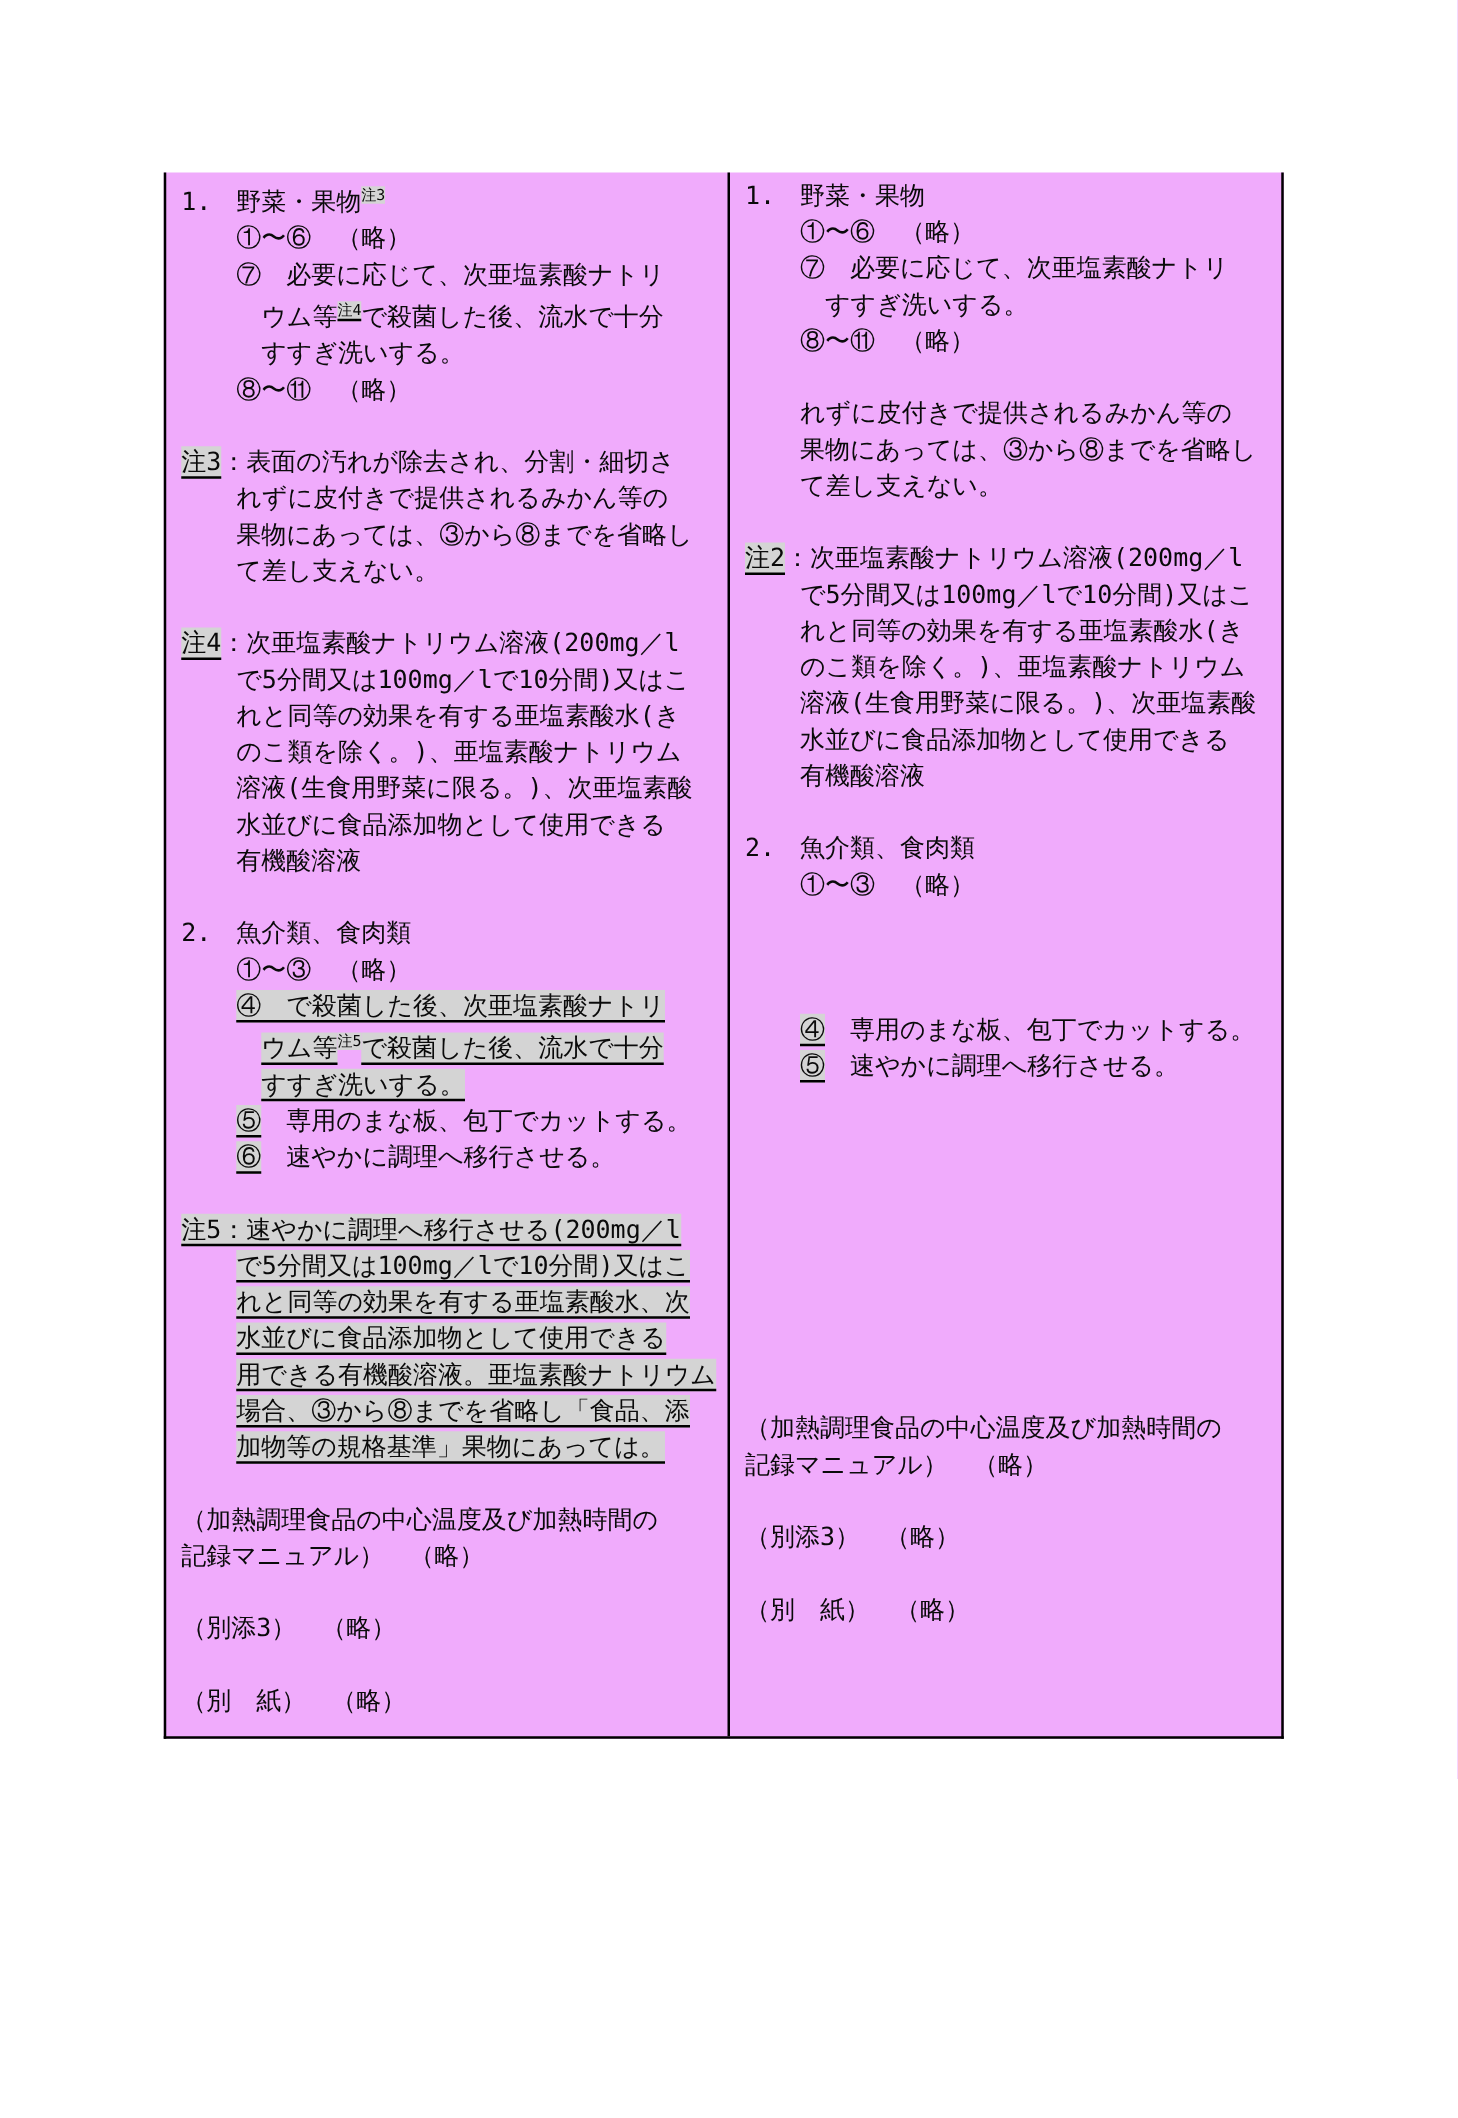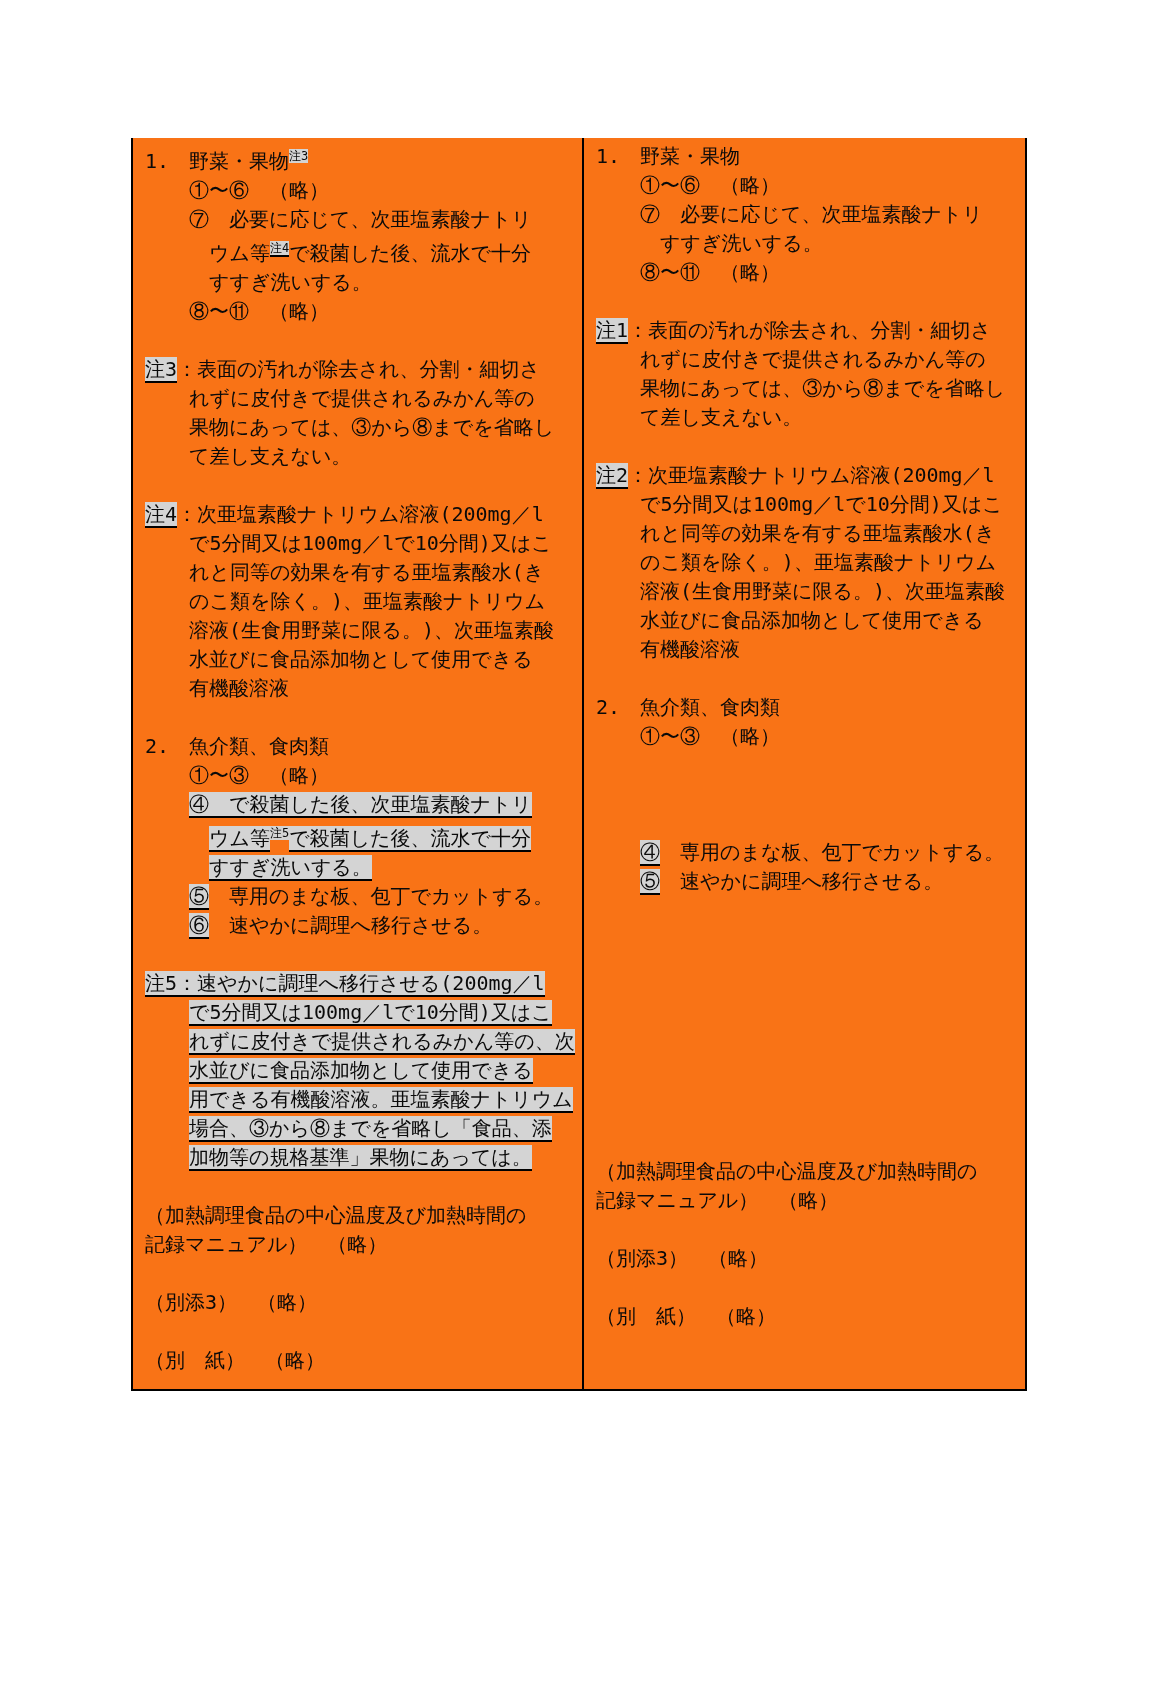--- a/index.html
+++ b/index.html
@@ -4,21 +4,21 @@
 <style>
   html,body{margin:0;padding:0;}
   body{
     width:1166px;height:1694px;background:#ffffff;position:relative;
     font-family:"DejaVu Sans Mono","Liberation Mono",monospace;
     color:#0a0a0a;
   }
   .comparison-table{
     position:absolute;left:131px;top:138px;width:896px;
     border-left:2px solid #000;border-right:2px solid #000;border-bottom:2px solid #000;
-    box-sizing:border-box;display:flex;background:#f97316;
+    box-sizing:border-box;display:flex;background:#f0abfc;
   }
   .cell{box-sizing:border-box;padding:4px 2px 14px 12px;overflow:hidden;}
   .cell-left{width:452px;border-right:2px solid #000;}
   .cell-right{width:442px;}
   .line{
     min-height:29px;line-height:29px;font-size:20px;
     white-space:nowrap;letter-spacing:0px;
   }
   .ind1{padding-left:44px;}
   .ind2{padding-left:64px;}
@@ -54,41 +54,40 @@
       <div class="line"><span>2.　魚介類、食肉類</span></div>
       <div class="line ind1"><span>①〜③　（略）</span></div>
       <div class="line ind1"><span class="hl u">④　で殺菌した後、次亜塩素酸ナトリ</span></div>
       <div class="line ind2"><span class="hl u">ウム等</span><span class="sup hl">注5</span><span class="hl u">で殺菌した後、流水で十分</span></div>
       <div class="line ind2"><span class="hl u">すすぎ洗いする。</span></div>
       <div class="line ind1"><span class="hl u">⑤</span><span>　専用のまな板、包丁でカットする。</span></div>
       <div class="line ind1"><span class="hl u">⑥</span><span>　速やかに調理へ移行させる。</span></div>
       <div class="line"></div>
       <div class="line"><span class="hl u">注5：速やかに調理へ移行させる(200mg／l</span></div>
       <div class="line ind1"><span class="hl u">で5分間又は100mg／lで10分間)又はこ</span></div>
-      <div class="line ind1"><span class="hl u">れずに皮付きで提供されるみかん等の、次</span></div>
+      <div class="line ind1"><span class="hl u">れと同等の効果を有する亜塩素酸水、次</span></div>
       <div class="line ind1"><span class="hl u">水並びに食品添加物として使用できる</span></div>
       <div class="line ind1"><span class="hl u">用できる有機酸溶液。亜塩素酸ナトリウム</span></div>
       <div class="line ind1"><span class="hl u">場合、③から⑧までを省略し「食品、添</span></div>
       <div class="line ind1"><span class="hl u">加物等の規格基準」果物にあっては。</span></div>
       <div class="line"></div>
       <div class="line"><span>（加熱調理食品の中心温度及び加熱時間の</span></div>
       <div class="line"><span>記録マニュアル）　（略）</span></div>
       <div class="line"></div>
       <div class="line"><span>（別添3）　（略）</span></div>
       <div class="line"></div>
       <div class="line"><span>（別　紙）　（略）</span></div>
     </div>
   <div class="cell cell-right">
       <div class="line"><span>1.　野菜・果物</span></div>
       <div class="line ind1"><span>①〜⑥　（略）</span></div>
       <div class="line ind1"><span>⑦　必要に応じて、次亜塩素酸ナトリ</span></div>
       <div class="line ind2"><span>すすぎ洗いする。</span></div>
       <div class="line ind1"><span>⑧〜⑪　（略）</span></div>
       <div class="line"></div>
-      <div class="line"><span class="hl u">注1</span><span>：表面の汚れが除去され、分割・細切さ</span></div>
       <div class="line ind1"><span>れずに皮付きで提供されるみかん等の</span></div>
       <div class="line ind1"><span>果物にあっては、③から⑧までを省略し</span></div>
       <div class="line ind1"><span>て差し支えない。</span></div>
       <div class="line"></div>
       <div class="line"><span class="hl u">注2</span><span>：次亜塩素酸ナトリウム溶液(200mg／l</span></div>
       <div class="line ind1"><span>で5分間又は100mg／lで10分間)又はこ</span></div>
       <div class="line ind1"><span>れと同等の効果を有する亜塩素酸水(き</span></div>
       <div class="line ind1"><span>のこ類を除く。)、亜塩素酸ナトリウム</span></div>
       <div class="line ind1"><span>溶液(生食用野菜に限る。)、次亜塩素酸</span></div>
       <div class="line ind1"><span>水並びに食品添加物として使用できる</span></div>

